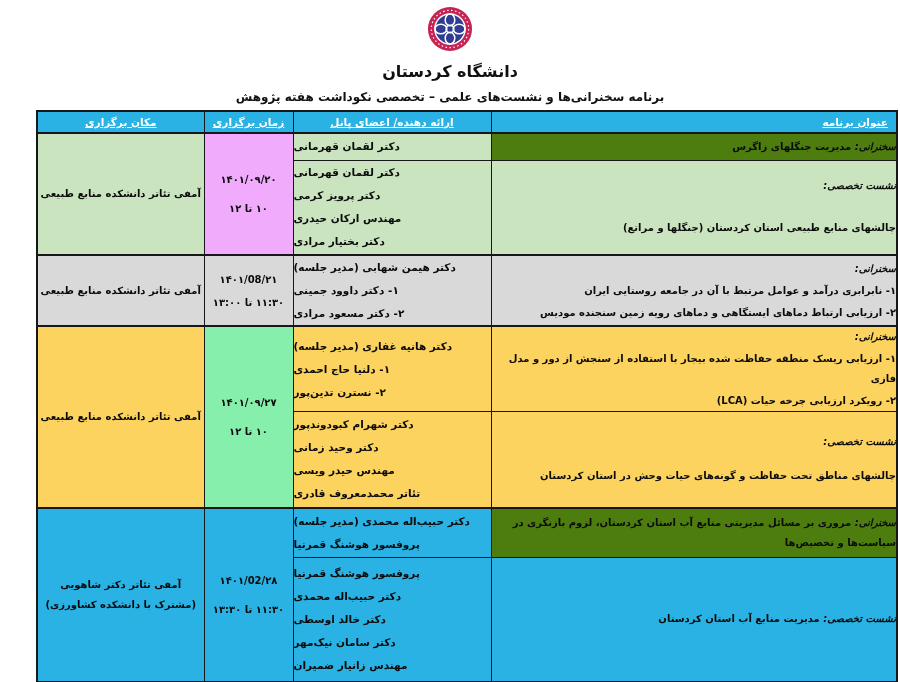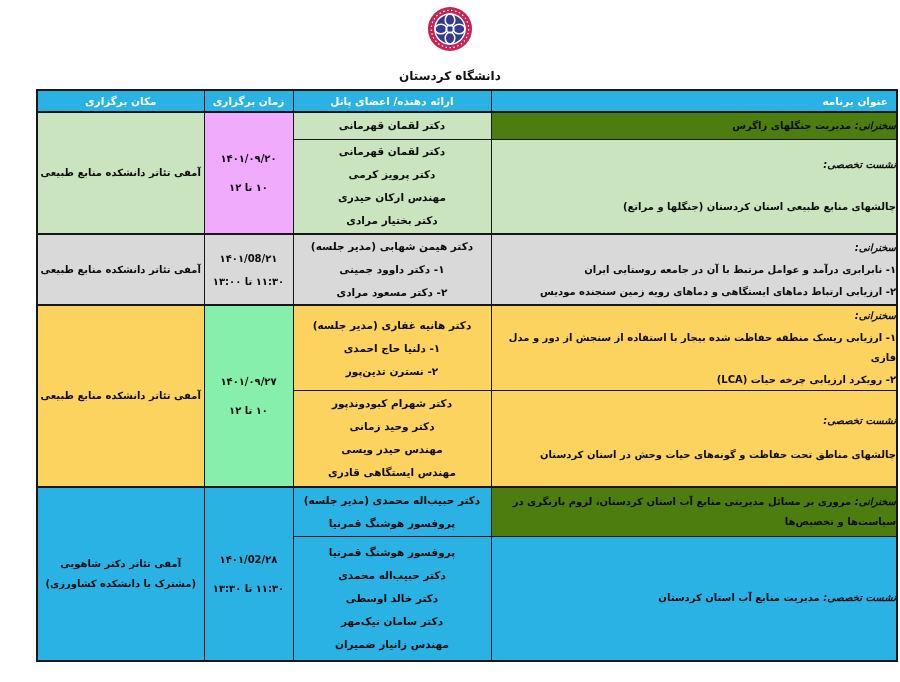--- a/index.html
+++ b/index.html
@@ -2,34 +2,34 @@
 <html lang="fa" dir="rtl"><head>
 <meta charset="utf-8">
 <style>
   html,body { margin:0; padding:0; background:#fff; }
   body { font-family:"DejaVu Sans", sans-serif; direction:rtl; }
   .page { width:900px; height:682px; background:#ffffff; position:relative; overflow:hidden; }
 
   
   .doc-header { text-align:center; padding-top:6px; }
   .logo-wrap { height:50px; }
-  .uni-name { font-size:12px; font-weight:bold; color:#111; margin-top:13px; }
+  .uni-name { font-size:16px; font-weight:bold; color:#111; margin-top:6px; }
   .fac-name { font-size:11px; font-weight:bold; color:#111; margin-top:7px; }
   .doc-title { font-size:12px; font-weight:bold; color:#111; margin-top:9px; }
 
   
   table.sched { border-collapse:collapse; table-layout:fixed; width:860px; margin:6px 2px 0 auto; border:2px solid #17171a; }
   .sched td, .sched th { border:1px solid #17171a; padding:0; overflow:hidden; vertical-align:middle; }
   .sched tr.sec-start td { border-top:2px solid #17171a; }
-  .sched tr.head th { height:20px; color:#ffffff; font-size:10.5px; font-weight:bold; }
+  .sched tr.head th { height:20px; color:#ffffff; font-size:10.5px; font-weight:bold;text-decoration:underline; }
   th.h-title { text-align:right; padding:0 8px; }
   th.h-mid  { text-align:center; }
 
   .title-cell { font-size:10px; font-weight:bold; color:#0b0b0b; text-align:right; padding:2px 8px; line-height:20px; }
-  .panel-cell { font-size:10.5px; font-weight:bold; color:#0b0b0b; text-align:center; padding:0 8px;margin-left:36px; }
+  .panel-cell { font-size:10.5px; font-weight:bold; color:#0b0b0b; text-align:left; padding:0 8px;margin-left:36px; }
   .panel-cell .name { line-height:23px; white-space:nowrap; }
   .time-cell { font-size:10px; font-weight:bold; color:#0b0b0b; text-align:center; }
   .loc-cell  { font-size:10px; font-weight:bold; color:#0b0b0b; text-align:center; padding:0 4px; line-height:20px; }
 
   .lbl { font-style:italic; font-weight:bold; }
   .stack { display:flex; flex-direction:column; justify-content:center; }
   .gap-sm { gap:2px; }
   .gap-md { gap:14px; }
   .gap-lg { gap:22px; }
   .time-stack { gap:18px; }
@@ -47,20 +47,21 @@
         <circle cx="24" cy="24" r="16.5" fill="#ffffff"></circle>
         <circle cx="24" cy="24" r="15" fill="#2f3c92"></circle>
         <ellipse cx="24" cy="14.5" rx="5" ry="6.2" fill="none" stroke="#ffffff" stroke-width="1.6"></ellipse>
         <ellipse cx="24" cy="33.5" rx="5" ry="6.2" fill="none" stroke="#ffffff" stroke-width="1.6"></ellipse>
         <ellipse cx="14.5" cy="24" rx="6.2" ry="5" fill="none" stroke="#ffffff" stroke-width="1.6"></ellipse>
         <ellipse cx="33.5" cy="24" rx="6.2" ry="5" fill="none" stroke="#ffffff" stroke-width="1.6"></ellipse>
         <circle cx="24" cy="24" r="4" fill="none" stroke="#ffffff" stroke-width="1.6"></circle>
       </svg>
     </div>
     <div class="uni-name">دانشگاه کردستان</div>
+    <div class="doc-title">برنامه سخنرانی‌ها و نشست‌های علمی – تخصصی نکوداشت هفته پژوهش</div>
   </div>
 
   <table class="sched">
     <colgroup>
       <col style="width:406px">
         <col style="width:198px">
         <col style="width:89px">
         <col style="width:167px">
     </colgroup>
 
@@ -156,21 +157,21 @@
       <td class="title-cell" style="background-color: rgb(252, 211, 95);">
         <div class="stack gap-md" style="height:100%">
           <div class="lbl">نشست تخصصی:</div>
           <div>چالشهای مناطق تحت حفاظت و گونه‌های حیات وحش در استان کردستان</div>
         </div>
       </td>
       <td class="panel-cell" style="background-color: rgb(252, 211, 95);">
         <div class="name">دکتر شهرام کبودوندپور</div>
         <div class="name">دکتر وحید زمانی</div>
         <div class="name">مهندس حیدر ویسی</div>
-        <div class="name">مهندس ایستگاهی قادری</div>
+        <div class="name">تئاتر محمدمعروف قادری</div>
       </td>
     </tr>
 
     <tr class="sec-start" style="height:50px">
       <td class="title-cell" style="background-color: #4d7c0f;">
         <span class="lbl">سخنرانی:</span>
         <span>مروری بر مسائل مدیریتی منابع آب استان کردستان، لزوم بازنگری در سیاست‌ها و تخصیص‌ها</span>
       </td>
       <td class="panel-cell" style="background-color: rgb(41, 178, 227);">
         <div class="name">دکتر حبیب‌اله محمدی (مدیر جلسه)</div>

